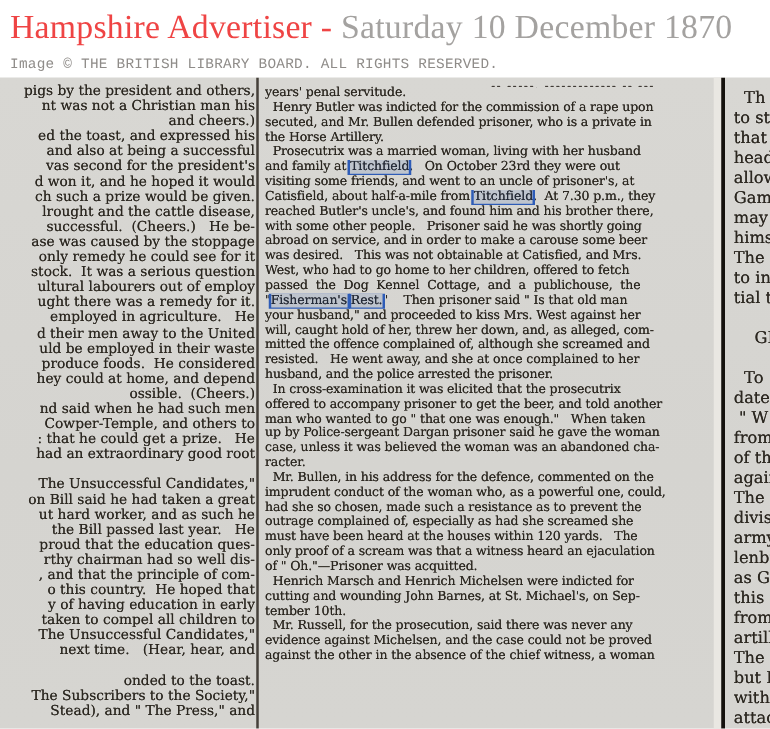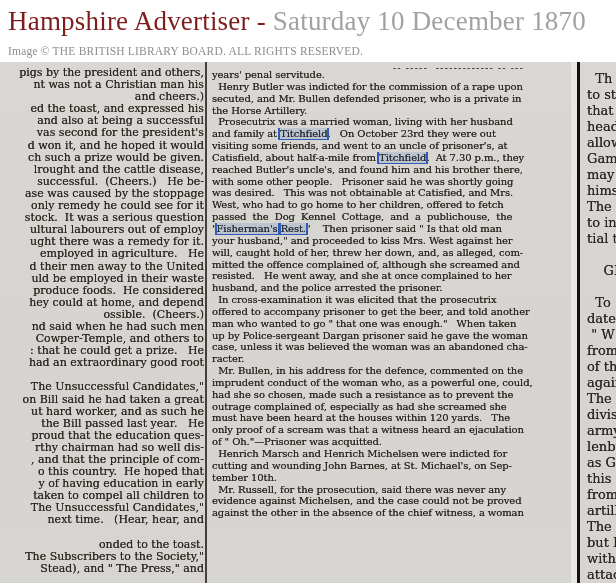--- a/index.html
+++ b/index.html
@@ -2,23 +2,23 @@
 <html style="--hl: #2e5cb7;"><head>
 <meta charset="utf-8">
 <style>
   :root { --hl: #2e5cb7; }
   * { box-sizing: border-box; margin: 0; padding: 0; }
   html, body { width: 616px; height: 583px; overflow: hidden; background: #ffffff; }
   body { font-family: "Liberation Serif", "DejaVu Serif", serif; position: relative; }
 
   .header { position: absolute; top: 0; left: 0; width: 616px; height: 62px; background: #ffffff; }
   .masthead { position: absolute; top: 6px; left: 8px; font-size: 27px; font-weight: 400; letter-spacing: 0.2px; white-space: nowrap; }
-  .masthead .title { color: #7f1d1d; }
+  .masthead .title { color: #ef4444; }
   .masthead .issue-date { color: #a4a2a0; margin-top: 36px; }
-  .copyright { position: absolute; top: 45px; left: 8px; font-size: 11.5px; color: #8f8c89; letter-spacing: 0.2px; white-space: nowrap; }
+  .copyright { position: absolute; top: 45px; left: 8px; font-size: 11.5px; color: #8f8c89; letter-spacing: 0.2px; white-space: nowrap; font-family: Liberation Mono, monospace; }
 
   .scan { position: absolute; top: 62px; left: 0; width: 616px; height: 521px;
           background: linear-gradient(180deg, #d8d7d3 0%, #d5d4d0 60%, #d6d5d1 100%);
           overflow: hidden; color: #2b2720; }
   .scan .line { white-space: pre; overflow: hidden; text-shadow: 0 0 0.5px rgba(43,39,32,0.85); }
 
   .col { position: absolute; overflow: hidden; }
   .col-left  { left: -160px; top: 5px; width: 364px; height: 516px;
                font-family: "DejaVu Serif", serif; font-size: 11px; }
   .col-left .line { height: 12.1px; line-height: 12.1px; text-align: right; }
@@ -100,20 +100,21 @@
       <div class="line">years' penal servitude.</div>
       <div class="line">  Henry Butler was indicted for the commission of a rape upon</div>
       <div class="line">secuted, and Mr. Bullen defended prisoner, who is a private in</div>
       <div class="line">the Horse Artillery.</div>
       <div class="line">  Prosecutrix was a married woman, living with her husband</div>
       <div class="line">and family at <span class="hl">Titchfield</span>.   On October 23rd they were out</div>
       <div class="line">visiting some friends, and went to an uncle of prisoner's, at</div>
       <div class="line">Catisfield, about half-a-mile from <span class="hl">Titchfield</span>.  At 7.30 p.m., they</div>
       <div class="line">reached Butler's uncle's, and found him and his brother there,</div>
       <div class="line">with some other people.   Prisoner said he was shortly going</div>
+      <div class="line">abroad on service, and in order to make a carouse some beer</div>
       <div class="line">was desired.   This was not obtainable at Catisfied, and Mrs.</div>
       <div class="line">West, who had to go home to her children, offered to fetch</div>
       <div class="line">passed  the  Dog  Kennel  Cottage,  and  a  publichouse,  the</div>
       <div class="line">"<span class="hl">Fisherman's</span> <span class="hl">Rest.</span>"    Then prisoner said " Is that old man</div>
       <div class="line">your husband," and proceeded to kiss Mrs. West against her</div>
       <div class="line">will, caught hold of her, threw her down, and, as alleged, com-</div>
       <div class="line">mitted the offence complained of, although she screamed and</div>
       <div class="line">resisted.   He went away, and she at once complained to her</div>
       <div class="line">husband, and the police arrested the prisoner.</div>
       <div class="line">  In cross-examination it was elicited that the prosecutrix</div>

